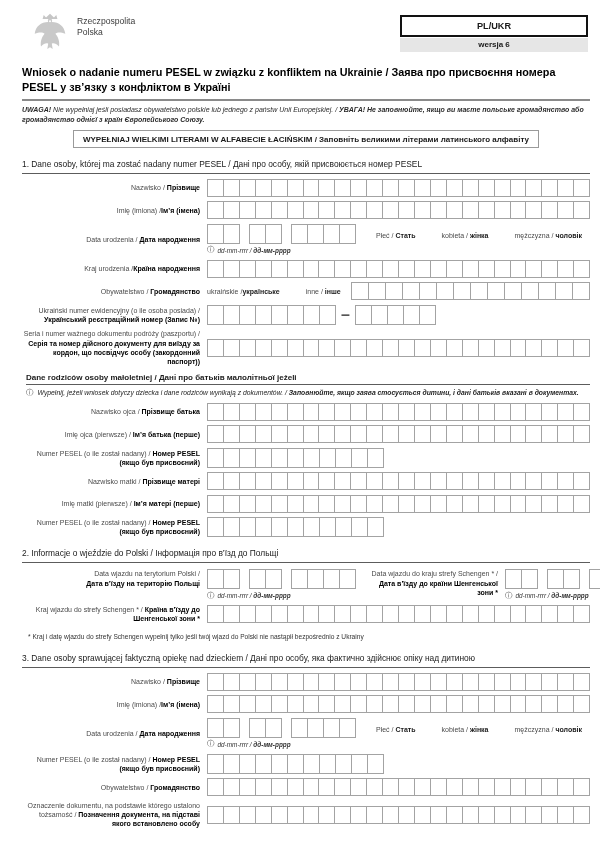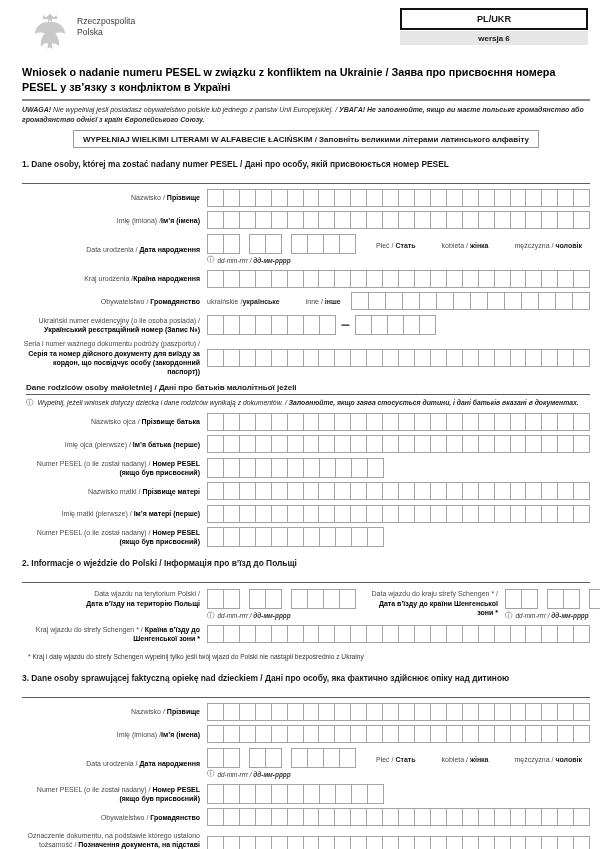--- a/index.html
+++ b/index.html
@@ -1,37 +1,37 @@
 <!DOCTYPE html>
 <html><head>
 <meta charset="utf-8">
 <style>
   html,body{margin:0;padding:0;background:#ffffff;}
   body{width:600px;font-family:"Liberation Sans",sans-serif;color:#1a1a1a;-webkit-font-smoothing:antialiased;}
   .page{position:relative;width:600px;height:849px;overflow:hidden;background:#fff;}
   .inner{padding:8px 10px 0 22px;}
 
   
-  .hdr{display:flex;justify-content:space-between;align-items:flex-start;}
+  .hdr{display:flex;justify-content:space-between;align-items:center;}
   .brand{display:flex;gap:9px;align-items:flex-start;padding-left:10px;padding-top:2px;}
   .brand .name{font-size:8.6px;line-height:1.3;color:#3c3c3c;padding-top:6px;}
   .langbox{width:188px;margin-right:2px;}
   .langbox .code{border:2.6px solid #121212;text-align:center;font-weight:bold;font-size:9.2px;padding:4px 16px;background:#fff;}
   .langbox .ver{background:#e6e6e6;text-align:center;font-weight:bold;font-size:8px;padding:2.5px 0;margin-top:1px;}
 
   
   .title{margin-top:7px;font-size:10.8px;font-weight:bold;line-height:1.35;color:#000;}
   .title-rule{border:none;border-top:2.2px solid #8a8a8a;margin:5px 0 4px 0;}
 
   .uwaga{font-size:7px;font-style:italic;line-height:1.45;color:#2a2a2a;}
   .uwaga .b{font-weight:bold;}
   .capsbox{border:1px solid #9a9a9a;width:fit-content;margin:5px auto 0 auto;padding:3.5px 9px;font-weight:bold;font-size:8px;}
 
   
-  .sec-title{margin-top:11px;font-size:8.4px;font-weight:bold;border-bottom:1.8px solid #5c5c5c;padding-bottom:14px;}
+  .sec-title{margin-top:11px;font-size:8.4px;font-weight:normal;border-bottom:1.8px solid #5c5c5c;padding-bottom:4px;}
   .sub-title{margin-top:7px;margin-left:4px;font-size:8px;font-weight:bold;border-bottom:1.4px solid #5c5c5c;padding-bottom:2px;}
   .note{display:flex;gap:4px;margin-top:3px;margin-left:4px;font-size:6.8px;font-style:italic;line-height:1.4;color:#222;}
   .note .b{font-weight:bold;}
   .info{font-style:normal;font-size:7.5px;color:#444;flex:none;}
 
   
   .row{display:flex;align-items:center;margin-top:4.5px;}
   .lbl{width:178px;flex:none;text-align:right;padding-right:7px;font-size:7px;line-height:1.3;}
   .lbl .pl{color:#4a4a4a;}
   .lbl .ua{font-weight:bold;color:#000;}

